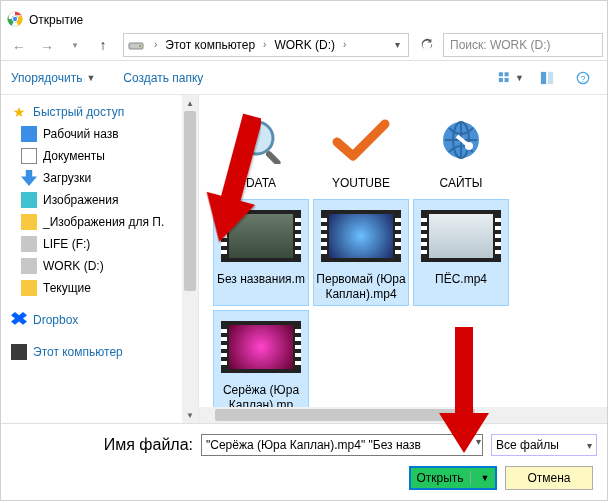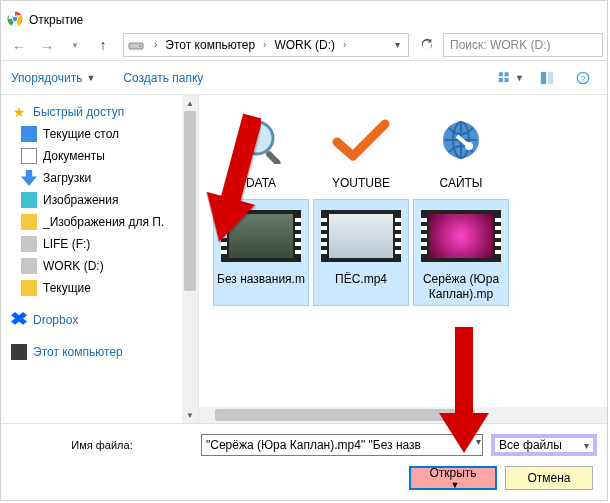--- a/index.html
+++ b/index.html
@@ -40,29 +40,29 @@
   .fitem .thumb { width: 80px; height: 64px; display: flex; align-items: center; justify-content: center; margin-bottom: 4px; }
   .fitem .label { line-height: 1.2; word-break: break-word; max-height: 44px; overflow: hidden; }
   .folder-svg { width: 64px; height: 48px; }
   .film { width: 80px; height: 52px; background: #333; border: 4px solid #222; border-left-width: 8px; border-right-width: 8px; position: relative; display:flex; align-items:center; justify-content:center; }
   .film::before, .film::after { content:""; position:absolute; top:0; bottom:0; width:6px; background: repeating-linear-gradient(#222 0 4px, #fff 4px 8px); }
   .film::before { left:-8px; }
   .film::after { right:-8px; }
   .film .inner { width:100%; height:100%; }
   .footer { border-top: 1px solid #e0e0e0; padding: 10px 10px; display: flex; flex-direction: column; gap: 10px; }
   .fn-row { display: flex; align-items: center; }
-  .fn-label { width: 190px; text-align: center; padding-right: 8px; font-size: 11px; }
+  .fn-label { width: 190px; text-align: right; padding-right: 8px; font-size: 16px; }
   .fn-input { flex: 1; height: 22px; border: 1px solid #7a7a7a; padding: 0 18px 0 4px; font-size: 12px; position: relative; }
   .fn-combo { position: relative; flex: 1; display:flex; }
   .fn-combo .dd { position:absolute; right:2px; top:2px; font-size:10px; color:#555; }
-  .filter { width: 106px; height: 22px; border: 4px solid #c4b5fd; margin-left: 8px; display:flex; align-items:center; padding: 0 4px; font-size:12px; position: relative; }
+  .filter { width: 106px; height: 22px; border: 1px solid #c4b5fd; margin-left: 8px; display:flex; align-items:center; padding: 0 4px; font-size:12px; position: relative; }
   .filter .dd { position:absolute; right:4px; font-size:10px; color:#555; }
   .btn-row { display: flex; justify-content: flex-end; gap: 8px; padding-right: 4px; }
   .btn { width: 88px; height: 24px; border: 1px solid #adadad; background: #fef9c3; font-size: 12px; display: flex; align-items: center; justify-content:center; }
-  .btn.primary { border: 2px solid #0078d7; background: #fca5a5; flex-direction: column; }
+  .btn.primary { border: 2px solid #0078d7; background: #22c55e; }
   .btn .dd { font-size:9px; margin-left:4px; }
   
   .arrow { position: absolute; z-index: 50; pointer-events: none; }
   .arrow.red1 { left: 170px; top: 108px; width: 90px; height: 140px; }
   .arrow.red2 { left: 432px; top: 324px; width: 60px; height: 132px; }
   
   .ic-blue { background:#3b8ee6; }
   .ic-yellow { background:#f7c93e; }
   .ic-cyan { background:#3fc1d0; }
   .ic-gray { background:#c7c7c7; }
@@ -156,21 +156,21 @@
 
   <div class="body">
 
     <div class="sidebar">
       <div class="sb-item sb-group">
         <span class="ic ic-star">★</span>
         <span>Быстрый доступ</span>
       </div>
       <div class="sb-item">
         <span class="ic ic-blue"></span>
-        <span>Текущие стол</span>
+        <span>Рабочий назв</span>
       </div>
       <div class="sb-item">
         <span class="ic" style="background:#fff;border:1px solid #888;"></span>
         <span>Документы</span>
       </div>
       <div class="sb-item">
         <span class="ic ic-blue" style="clip-path:polygon(50% 100%,0 40%,30% 40%,30% 0,70% 0,70% 40%,100% 40%);"></span>
         <span>Загрузки</span>
       </div>
       <div class="sb-item">
@@ -248,20 +248,28 @@
         <div class="fitem selected">
           <div class="thumb">
               <div class="film">
                 <div class="inner" style="background:linear-gradient(#6a7a6a,#3a4a3a);"></div>
               </div>
             </div>
           <div class="label">Без названия.m</div>
         </div>
 
 
+        <div class="fitem selected">
+          <div class="thumb">
+              <div class="film">
+                <div class="inner" style="background:radial-gradient(circle at 50% 50%, #6abfff, #1a2a66);"></div>
+              </div>
+            </div>
+          <div class="label">Первомай (Юра Каплан).mp4</div>
+        </div>
 
         <div class="fitem selected">
           <div class="thumb">
               <div class="film">
                 <div class="inner" style="background:linear-gradient(#e8eef2,#b8c8d0);"></div>
               </div>
             </div>
           <div class="label">ПЁС.mp4</div>
         </div>
 

